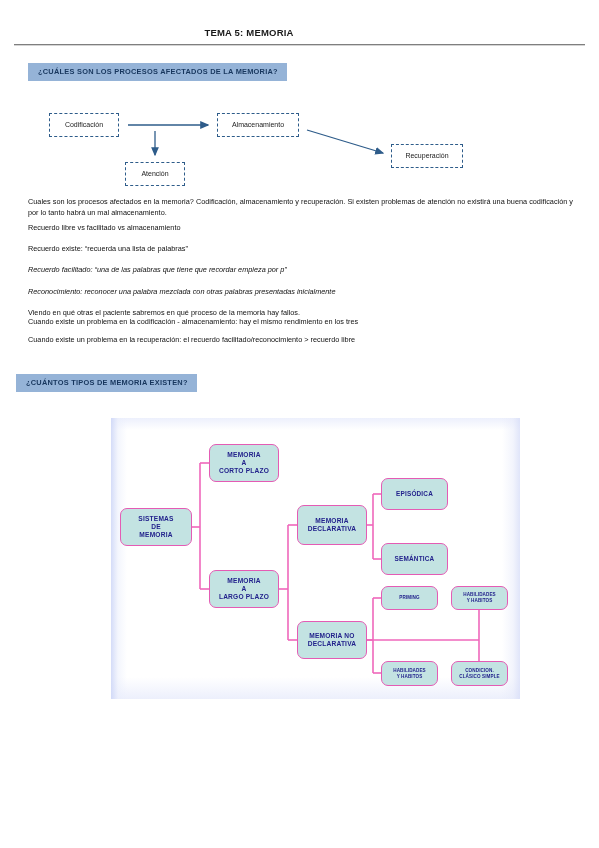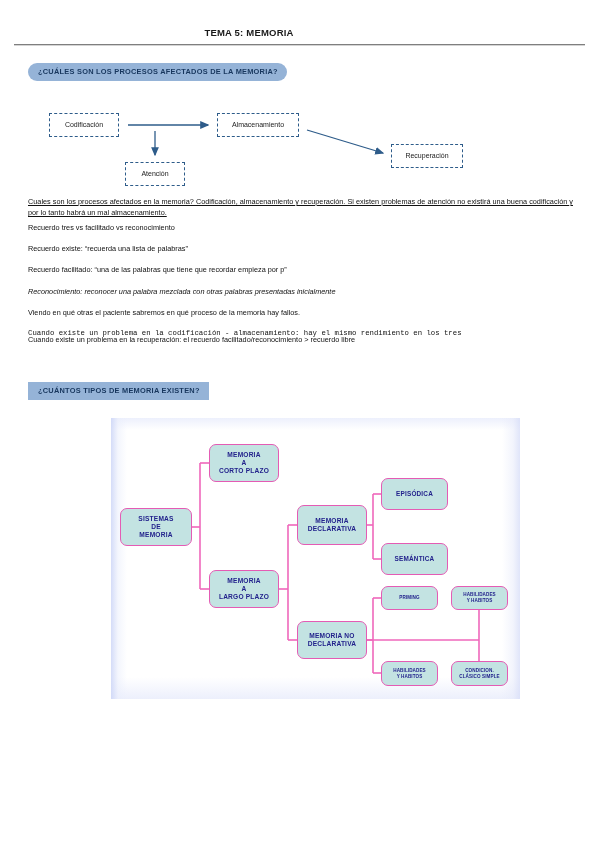--- a/index.html
+++ b/index.html
@@ -42,22 +42,22 @@
     position: absolute;
     background: #95b3d7;
     color: #17365d;
     font-size: 7.4px;
     font-weight: bold;
     letter-spacing: 0.25px;
     padding: 5px 9px 5px 10px;
     white-space: nowrap;
     line-height: 1.1;
   }
-  #hdr-procesos { top: 63px; left: 28px; border-radius: 9px; }
-  #hdr-tipos    { top: 374px; left: 28px; margin-top: 8px; }
+  #hdr-procesos { top: 63px; left: 28px; }
+  #hdr-tipos    { top: 374px; left: 16px; }
 
   
   .flow-wrap {
     position: absolute;
     top: 105px;
     left: 0;
     width: 599px;
     height: 85px;
   }
   .dbox {
@@ -86,27 +86,27 @@
   
   .body-text {
     position: absolute;
     left: 28px;
     width: 545px;
     font-size: 7.3px;
     line-height: 1.55;
     color: #111111;
     text-align: justify;
   }
-  .body-text.p0 { top: 196px; text-decoration: underline; }
+  .body-text.p0 { top: 196px; }
   .body-text.p1 { top: 222px; }
   .body-text.p2 { top: 243px; }
-  .body-text.p3 { top: 264px; }
+  .body-text.p3 { top: 264px; font-style: italic; }
   .body-text.p4 { top: 286px; font-style: italic; }
   .body-text.p5 { top: 307px; }
-  .body-text.p6 { top: 328px; font-family: Liberation Mono, monospace; }
+  .body-text.p6 { top: 316px; }
   .body-text.p7 { top: 334px; }
 
   
   .tree-panel {
     position: absolute;
     left: 111px;
     top: 418px;
     width: 409px;
     height: 281px;
     background:
@@ -184,21 +184,21 @@
 
     <line x1="307" y1="25" x2="383" y2="48" stroke="#2e5c8a" stroke-width="1.3" marker-end="url(#arrowblue)"></line>
   </svg>
   <div class="dbox" id="dbox-cod">Codificación</div>
   <div class="dbox" id="dbox-alm">Almacenamiento</div>
   <div class="dbox" id="dbox-rec">Recuperación</div>
   <div class="dbox" id="dbox-ate">Atención</div>
 </div>
 
 <div class="body-text p0">Cuales son los procesos afectados en la memoria? Codificación, almacenamiento y recuperación. Si existen problemas de atención no existirá una buena codificación y por lo tanto habrá un mal almacenamiento.</div>
-<div class="body-text p1">Recuerdo tres vs facilitado vs reconocimiento</div>
+<div class="body-text p1">Recuerdo libre vs facilitado vs almacenamiento</div>
 <div class="body-text p2">Recuerdo existe: “recuerda una lista de palabras”</div>
 <div class="body-text p3">Recuerdo facilitado: “una de las palabras que tiene que recordar empieza por p”</div>
 <div class="body-text p4">Reconocimiento: reconocer una palabra mezclada con otras palabras presentadas inicialmente</div>
 <div class="body-text p5">Viendo en qué otras el paciente sabremos en qué proceso de la memoria hay fallos.</div>
 <div class="body-text p6">Cuando existe un problema en la codificación - almacenamiento: hay el mismo rendimiento en los tres</div>
 <div class="body-text p7">Cuando existe un problema en la recuperación: el recuerdo facilitado/reconocimiento &gt; recuerdo libre</div>
 
 <div class="section-header" id="hdr-tipos">¿CUÁNTOS TIPOS DE MEMORIA EXISTEN?</div>
 
 <div class="tree-panel">

